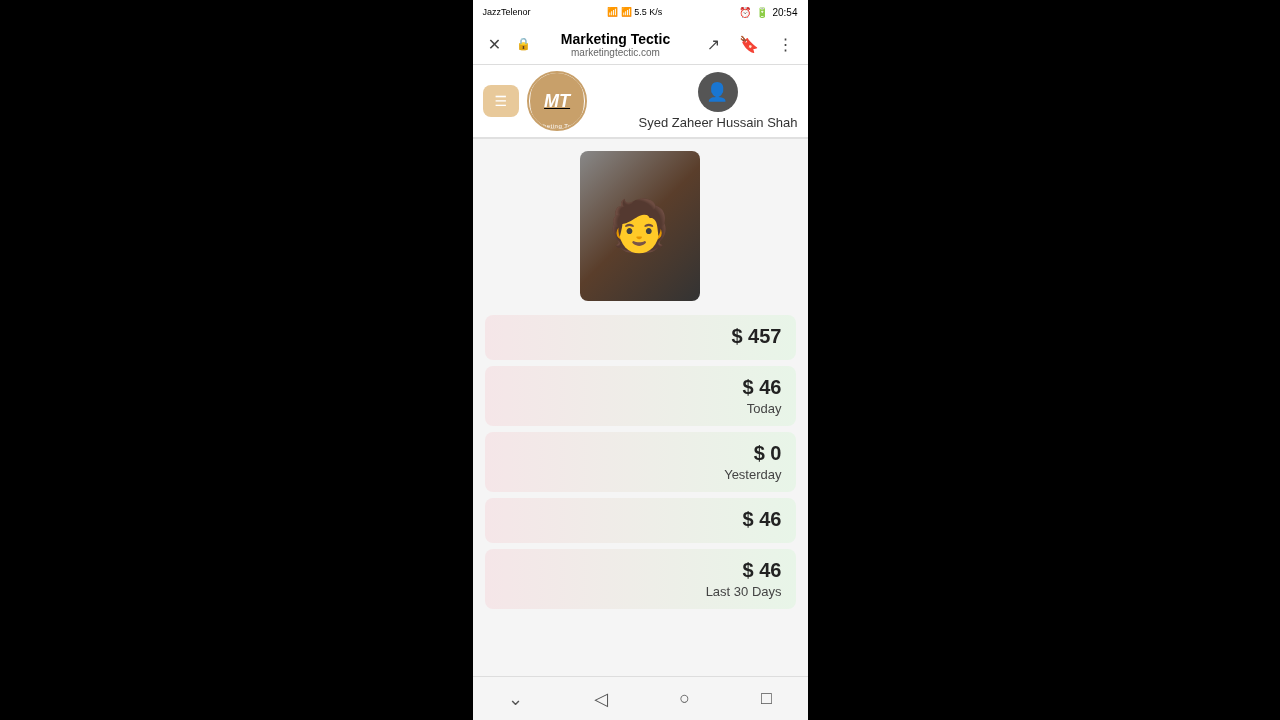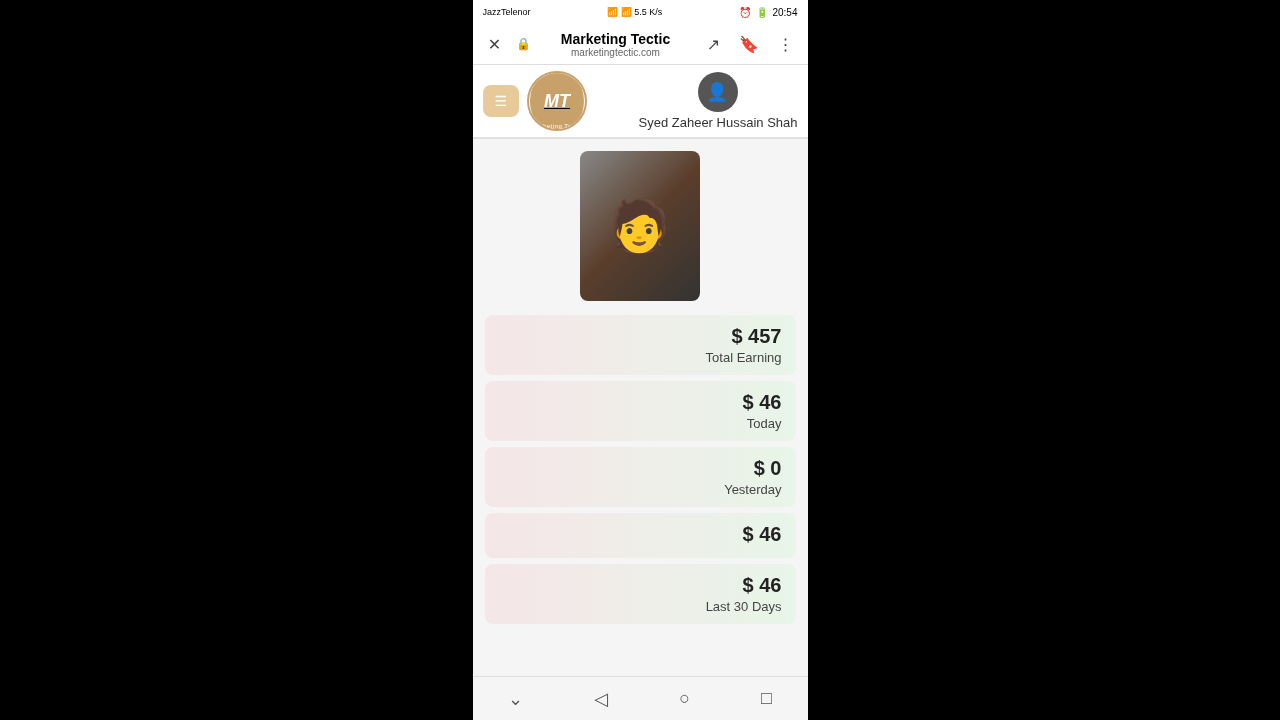--- a/index.html
+++ b/index.html
@@ -260,21 +260,20 @@
   <div class="main-content">
 
     <div class="profile-image-wrapper">
       <div class="profile-image-inner">
         <span style="font-size:50px;">🧑</span>
       </div>
     </div>
 
     <div class="earning-card">
       <div class="earning-amount">$ 457</div>
-      <div class="earning-label">Total Earning</div>
     </div>
 
     <div class="earning-card">
       <div class="earning-amount">$ 46</div>
       <div class="earning-label">Today</div>
     </div>
 
     <div class="earning-card">
       <div class="earning-amount">$ 0</div>
       <div class="earning-label">Yesterday</div>

